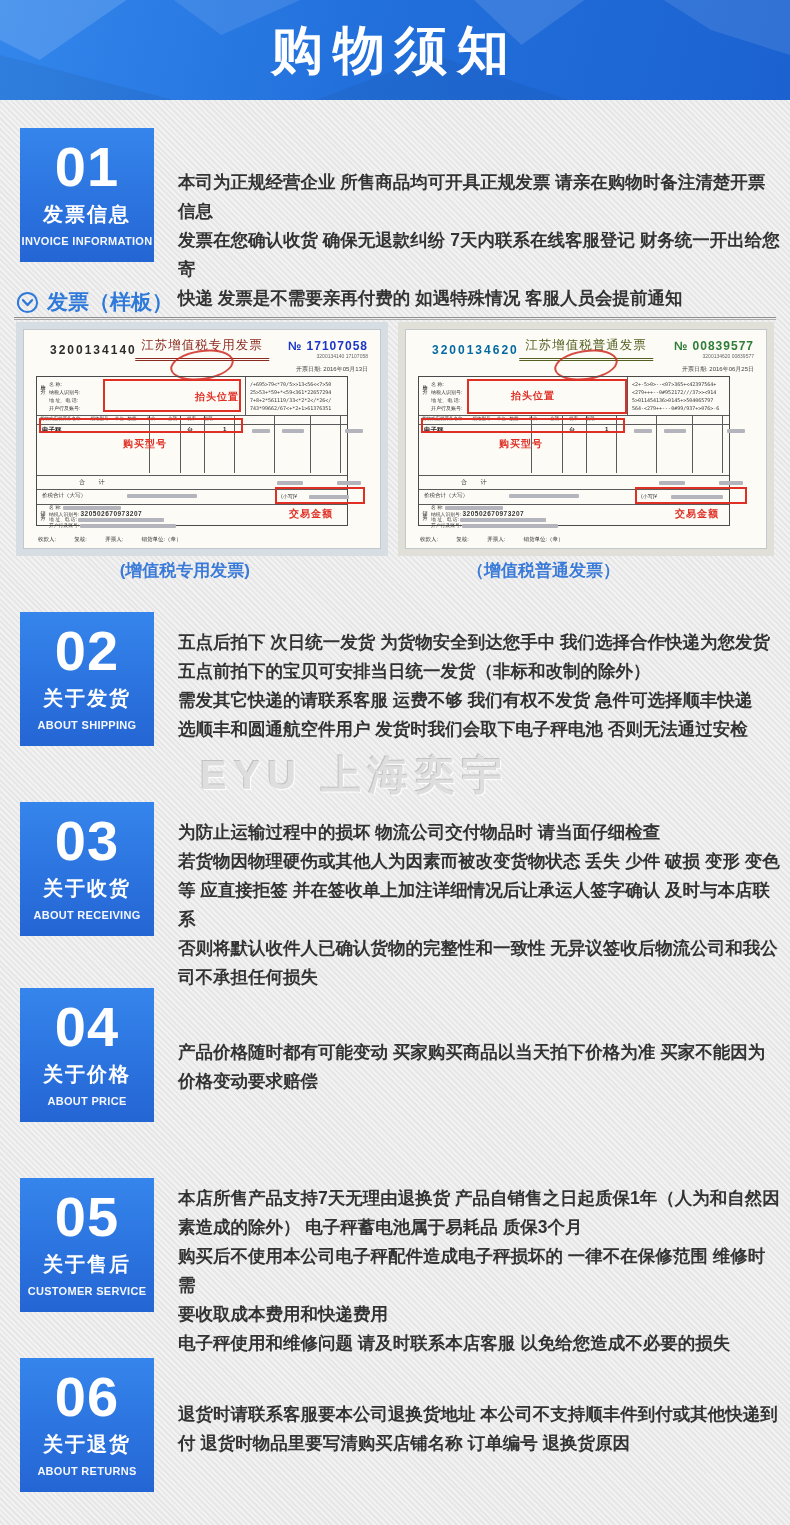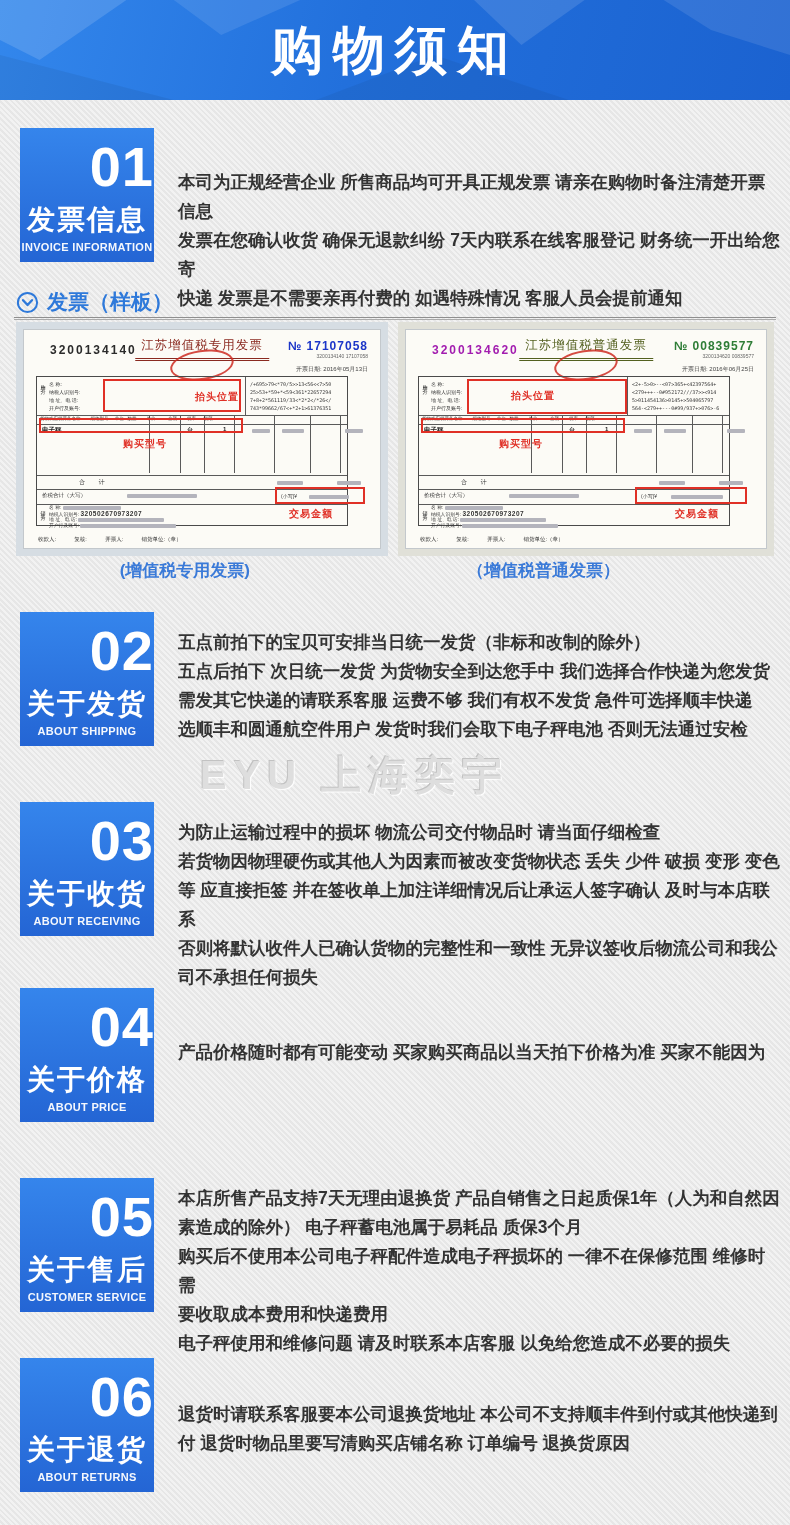--- a/index.html
+++ b/index.html
@@ -22,42 +22,42 @@
   .header-title { position:absolute; top:0; left:0; width:100%; height:100px; line-height:100px;
                   text-align:center; color:#ffffff; font-size:52px; font-weight:bold; letter-spacing:10px; }
 
   
   .badge { position:absolute; left:20px; width:134px; height:134px; text-align:center; color:#fff;
            background:linear-gradient(180deg,#3585ec 0%,#2465d4 100%); }
   .badge::before { content:""; position:absolute; left:-10px; top:-12px; width:13px; height:calc(100% + 25px);
                    background:#12304f; z-index:-1; }
   .badge::after  { content:""; position:absolute; left:-10px; bottom:-13px; width:calc(100% + 17px); height:14px;
                    background:#12304f; z-index:-1; }
-  .badge .num   { margin-top:10px; font-size:56px; line-height:58px; font-weight:bold; letter-spacing:1px;text-align:right; }
-  .badge .cn    { margin-top:8px; font-size:28px; line-height:32px; font-weight:bold; letter-spacing:2px; }
+  .badge .num   { margin-top:10px; font-size:56px; line-height:58px; font-weight:bold; letter-spacing:1px; }
+  .badge .cn    { margin-top:2px; font-size:20px; line-height:32px; font-weight:bold; letter-spacing:2px; }
   .badge .en    { margin-top:5px; font-size:11px; line-height:12px; font-weight:bold; letter-spacing:.3px;
                   color:rgba(255,255,255,.95); }
 
   .sec-text { position:absolute; left:178px; width:602px; color:#333; font-size:17.5px; line-height:29px;
               font-weight:600; }
 
   
   .sample-heading { position:absolute; top:288px; left:16px; display:flex; align-items:center; gap:8px;
                     color:#2e79da; font-size:21px; font-weight:bold; }
   .sample-divider { position:absolute; top:317px; left:14px; width:762px; height:3px;
                     border-top:1px solid #8f8f8f; border-bottom:1px solid #ababab; }
 
   
   .invoice-photo { position:absolute; top:322px; height:234px; padding:7px; }
   .invoice-photo.a { left:16px;  width:372px; background:#d6dde3; }
   .invoice-photo.b { left:398px; width:376px; background:#e0e0d8; }
   .paper { position:relative; width:100%; height:100%; background:#fcfbf6; border:1px solid #c3c8cc; }
 
   .inv-code { position:absolute; left:26px; top:13px; font-size:12px; font-weight:bold; letter-spacing:2px; color:#2b2b2b; }
-  .b .inv-code { color:#a21caf; }
+  .b .inv-code { color:#0369a1; }
   .inv-title { position:absolute; left:50%; transform:translateX(-50%); top:7px; font-size:12.5px; font-weight:normal;
                color:#8a2a20; letter-spacing:1px; border-bottom:3px double #8a2a20; padding:0 6px 4px 6px; white-space:nowrap; }
   .b .inv-title { color:#53601f; border-bottom-color:#53601f; }
   .inv-stamp { position:absolute; left:50%; transform:translate(-50%,0) rotate(-8deg); top:20px; width:64px; height:30px;
                border:2px solid rgba(206,44,34,.85); border-radius:50%; }
   .inv-no { position:absolute; right:12px; top:9px; font-size:12px; font-weight:bold; color:#1b35c8; letter-spacing:1px; }
   .b .inv-no { color:#2e7d36; }
   .inv-no-sub { position:absolute; right:12px; top:23px; font-size:5px; color:#666; text-align:right; line-height:6px; }
   .inv-date { position:absolute; right:12px; top:35px; font-size:6px; color:#444; }
 
@@ -287,22 +287,22 @@
 
   <div class="caption a">(增值税专用发票)</div>
   <div class="caption b">（增值税普通发票）</div>
 
   <div class="badge" style="top:612px">
     <div class="num">02</div>
     <div class="cn">关于发货</div>
     <div class="en">ABOUT SHIPPING</div>
   </div>
   <div class="sec-text" style="top:628px">
+    <div>五点后拍下 次日统一发货 为货物安全到达您手中 我们选择合作快递为您发货</div>
     <div>五点前拍下的宝贝可安排当日统一发货（非标和改制的除外）</div>
-    <div>五点后拍下 次日统一发货 为货物安全到达您手中 我们选择合作快递为您发货</div>
     <div>需发其它快递的请联系客服 运费不够 我们有权不发货 急件可选择顺丰快递</div>
     <div>选顺丰和圆通航空件用户 发货时我们会取下电子秤电池 否则无法通过安检</div>
   </div>
 
   <div class="watermark">EYU 上海奕宇</div>
 
   <div class="badge" style="top:802px">
     <div class="num">03</div>
     <div class="cn">关于收货</div>
     <div class="en">ABOUT RECEIVING</div>
@@ -315,20 +315,21 @@
     <div>司不承担任何损失</div>
   </div>
 
   <div class="badge" style="top:988px">
     <div class="num">04</div>
     <div class="cn">关于价格</div>
     <div class="en">ABOUT PRICE</div>
   </div>
   <div class="sec-text" style="top:1038px">
     <div>产品价格随时都有可能变动 买家购买商品以当天拍下价格为准 买家不能因为</div>
+    <div>价格变动要求赔偿</div>
   </div>
 
   <div class="badge" style="top:1178px">
     <div class="num">05</div>
     <div class="cn">关于售后</div>
     <div class="en">CUSTOMER SERVICE</div>
   </div>
   <div class="sec-text" style="top:1184px">
     <div>本店所售产品支持7天无理由退换货 产品自销售之日起质保1年（人为和自然因</div>
     <div>素造成的除外） 电子秤蓄电池属于易耗品 质保3个月</div>

